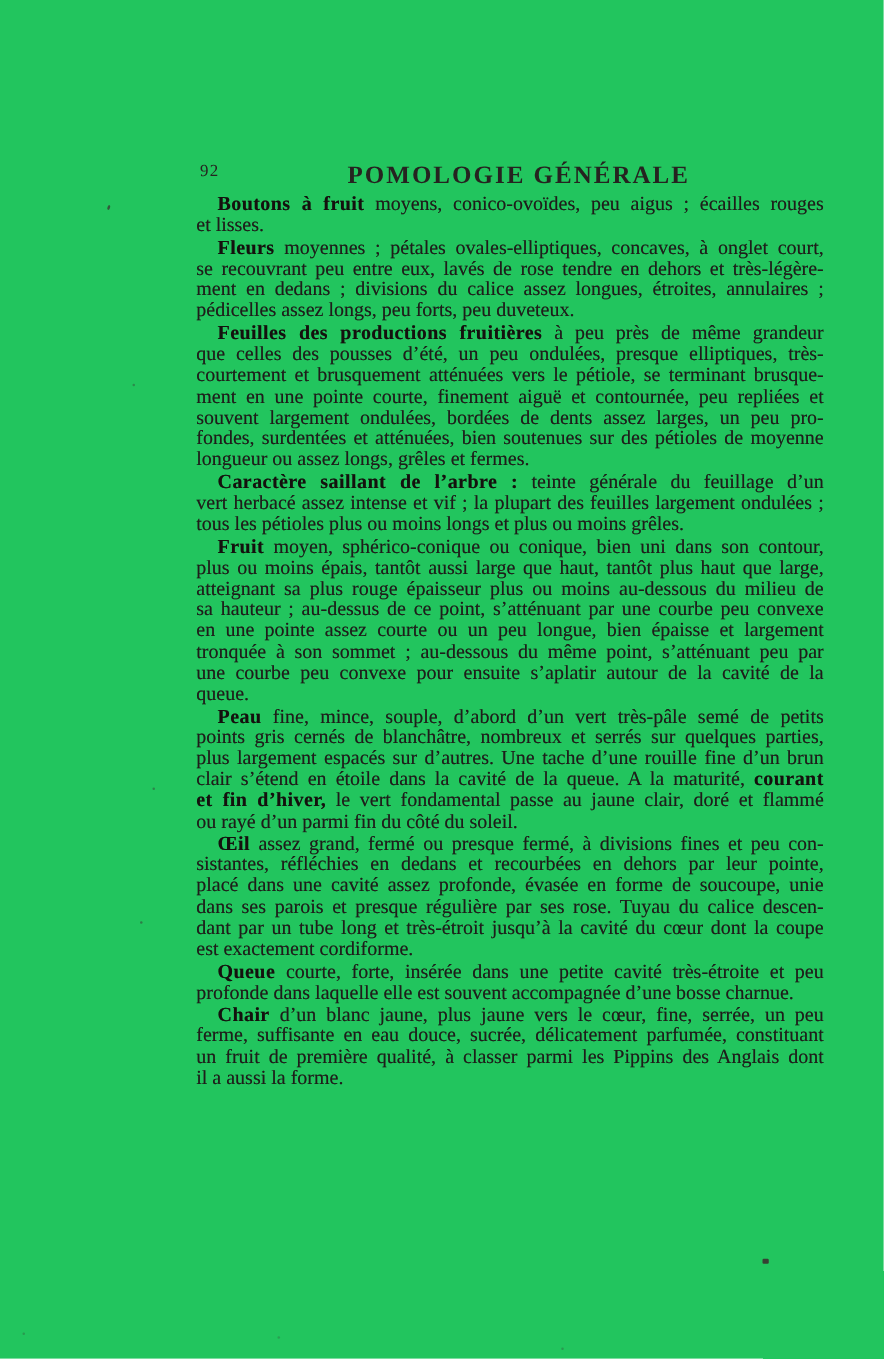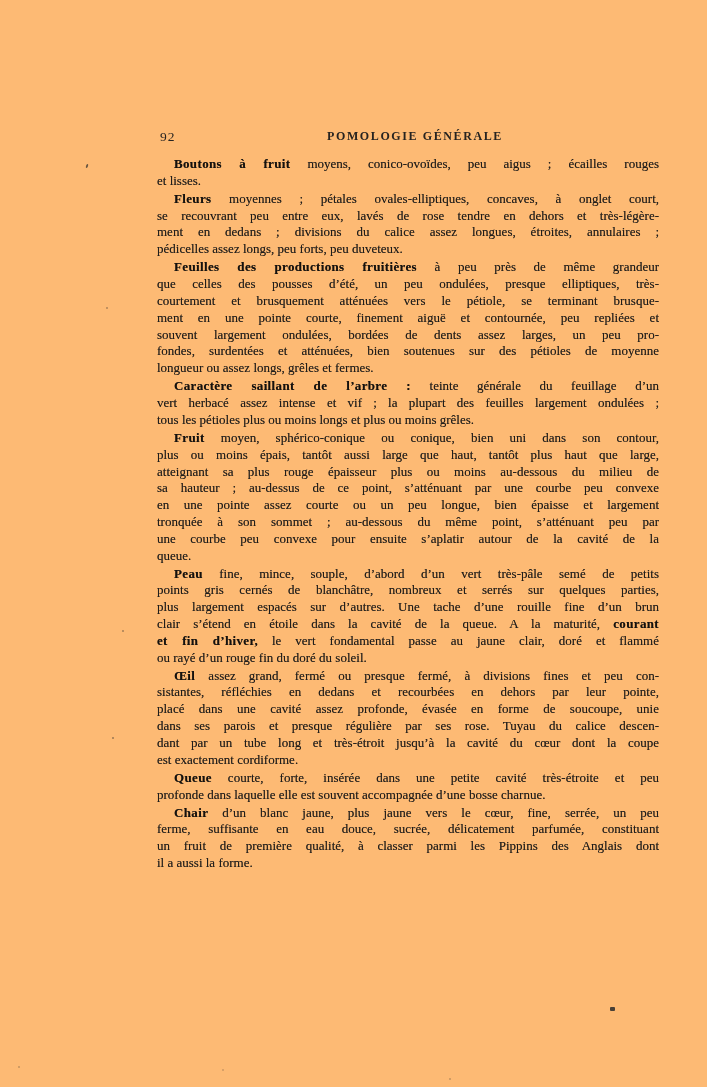--- a/index.html
+++ b/index.html
@@ -4,21 +4,21 @@
 <style>
   html, body {
     margin: 0;
     padding: 0;
     background: #ffffff;
   }
   .page {
     position: relative;
     width: 707px;
     height: 1087px;
-    background: #fdba74;
+    background: #22c55e;
     overflow: hidden;
     font-family: "Liberation Serif", "DejaVu Serif", serif;
     color: #1f1d1b;
   }
   
   .running-head {
     position: absolute;
     top: 129px;
     left: 157px;
     width: 502px;
@@ -31,33 +31,33 @@
     font-size: 13.5px;
     letter-spacing: 1px;
     color: #262320;
   }
   .running-title {
     position: absolute;
     left: 0;
     right: 0;
     top: 0;
     text-align: center;
-    font-size: 12px;
+    font-size: 20px;
     font-weight: 700;
     letter-spacing: 1.6px;
     color: #262320;
     padding-left: 14px; 
   }
   
   .text-block {
     position: absolute;
     top: 156px;
     left: 157px;
     width: 502px;
-    font-size: 13px;
+    font-size: 16px;
   }
   .para {
     margin: 0 0 1.3px 0;
   }
   .line {
     height: 16.8px;
     line-height: 16.8px;
     overflow: hidden;
     text-align: justify;
     text-align-last: justify;
@@ -122,21 +122,21 @@
         <div class="line"><span>tronquée à son sommet ; au-dessous du même point, s’atténuant peu par</span></div>
         <div class="line"><span>une courbe peu convexe pour ensuite s’aplatir autour de la cavité de la</span></div>
         <div class="line last"><span>queue.</span></div>
       </div>
       <div class="para">
         <div class="line first"><span class="bd">Peau</span><span> fine, mince, souple, d’abord d’un vert très-pâle semé de petits</span></div>
         <div class="line"><span>points gris cernés de blanchâtre, nombreux et serrés sur quelques parties,</span></div>
         <div class="line"><span>plus largement espacés sur d’autres. Une tache d’une rouille fine d’un brun</span></div>
         <div class="line"><span>clair s’étend en étoile dans la cavité de la queue. A la maturité, </span><span class="bd">courant</span></div>
         <div class="line"><span class="bd">et fin d’hiver,</span><span> le vert fondamental passe au jaune clair, doré et flammé</span></div>
-        <div class="line last"><span>ou rayé d’un rouge fin du doré du soleil.</span></div>
+        <div class="line last"><span>ou rayé d’un parmi fin du côté du soleil.</span></div>
       </div>
       <div class="para">
         <div class="line first"><span class="bd">Œil</span><span> assez grand, fermé ou presque fermé, à divisions fines et peu con-</span></div>
         <div class="line"><span>sistantes, réfléchies en dedans et recourbées en dehors par leur pointe,</span></div>
         <div class="line"><span>placé dans une cavité assez profonde, évasée en forme de soucoupe, unie</span></div>
         <div class="line"><span>dans ses parois et presque régulière par ses rose. Tuyau du calice descen-</span></div>
         <div class="line"><span>dant par un tube long et très-étroit jusqu’à la cavité du cœur dont la coupe</span></div>
         <div class="line last"><span>est exactement cordiforme.</span></div>
       </div>
       <div class="para">

